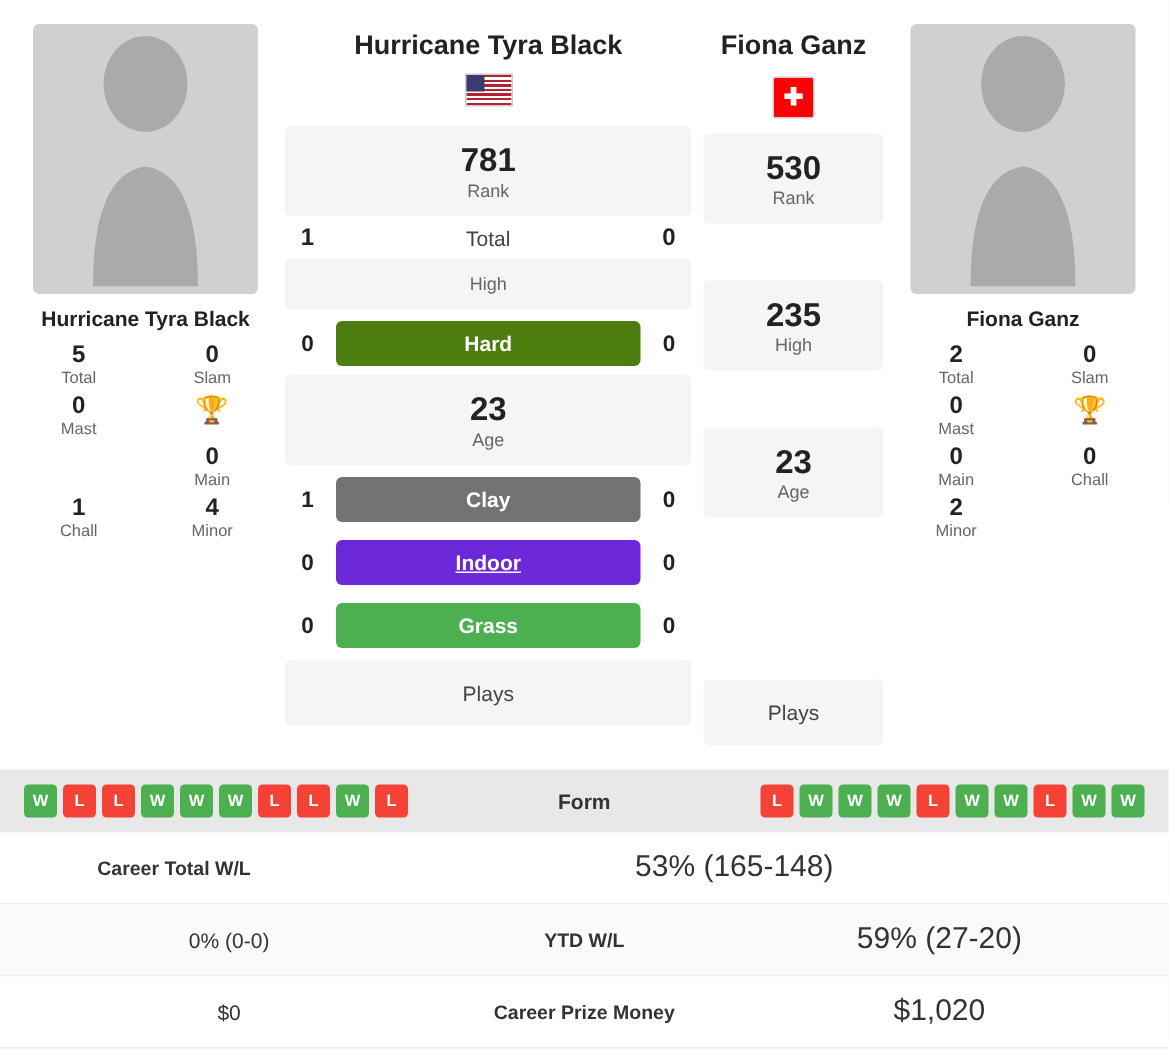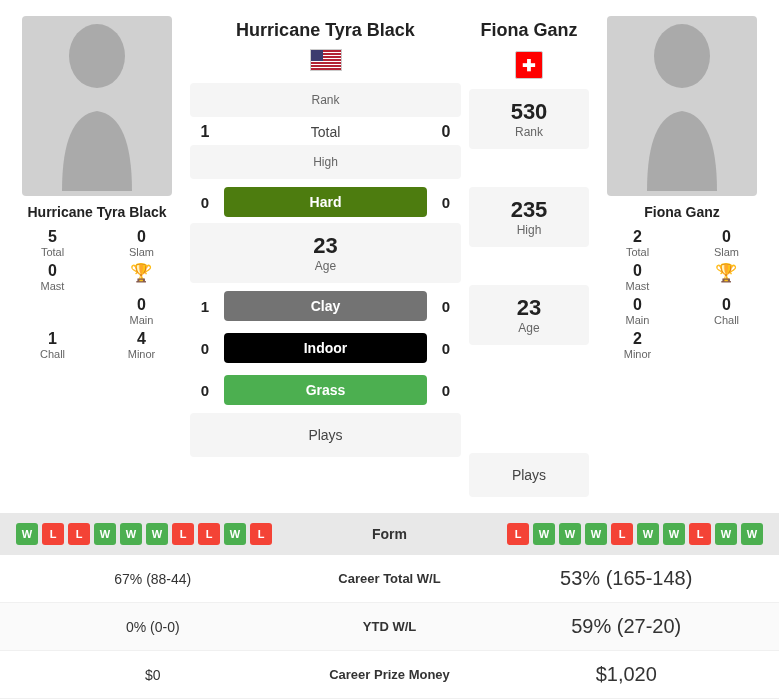--- a/index.html
+++ b/index.html
@@ -193,21 +193,21 @@
       padding: 7px 0;
       border-radius: 4px;
       color: #fff;
       font-weight: bold;
       font-size: 14px;
       margin: 0 4px;
     }
 
     .surface-hard { background: #4d7c0f; }
     .surface-clay { background: #737373; }
-    .surface-indoor { background: #000000; }
+    .surface-indoor { background: #6d28d9; text-decoration: underline; }
     .surface-grass { background: #4CAF50; }
 
     .total-row {
       display: flex;
       align-items: center;
       justify-content: space-between;
       padding: 4px 0;
     }
 
     .total-label {
@@ -386,20 +386,21 @@
 
     <div class="middle-section">
       <div class="middle-top">
         <div class="player-name-middle">Hurricane Tyra Black</div>
         <div class="flag-container">
           <div class="flag-us"></div>
         </div>
       </div>
 
       <div class="rank-box">
+        <div class="big-number">781</div>
         <div class="box-label">Rank</div>
       </div>
 
       <div class="total-row">
         <span class="total-score">1</span>
         <span class="total-label">Total</span>
         <span class="total-score">0</span>
       </div>
 
       <div class="rank-box">
@@ -539,21 +540,20 @@
         <div class="form-badge badge-w">W</div>
         <div class="form-badge badge-w">W</div>
         <div class="form-badge badge-l">L</div>
         <div class="form-badge badge-w">W</div>
         <div class="form-badge badge-w">W</div>
       </div>
   </div>
 
   <div id="comparison-rows">
       <div class="stats-row">
-    <span class="stats-left-val">67% (88-44)</span>
     <span class="stats-center-label">Career Total W/L</span>
     <span class="stats-right-val">53% (165-148)</span>
   </div>
       <div class="stats-row">
     <span class="stats-left-val">0% (0-0)</span>
     <span class="stats-center-label">YTD W/L</span>
     <span class="stats-right-val">59% (27-20)</span>
   </div>
       <div class="stats-row">
     <span class="stats-left-val">$0</span>

